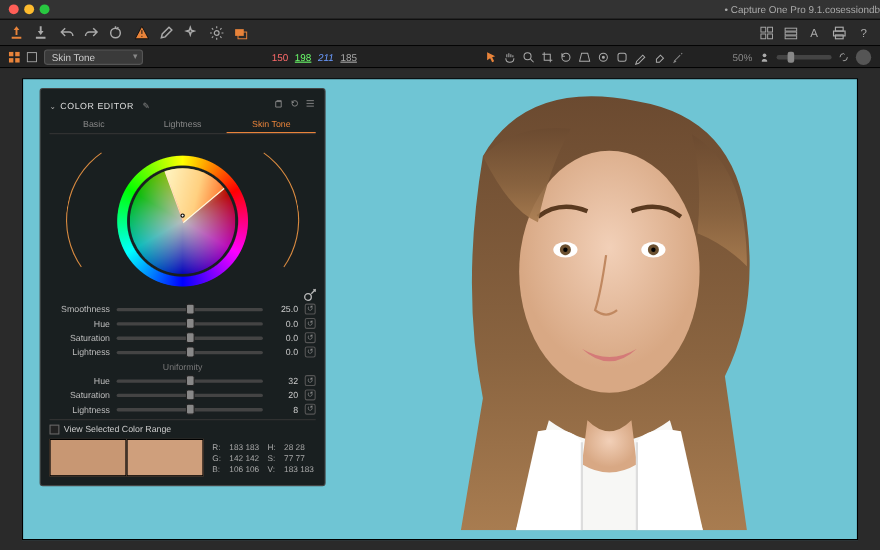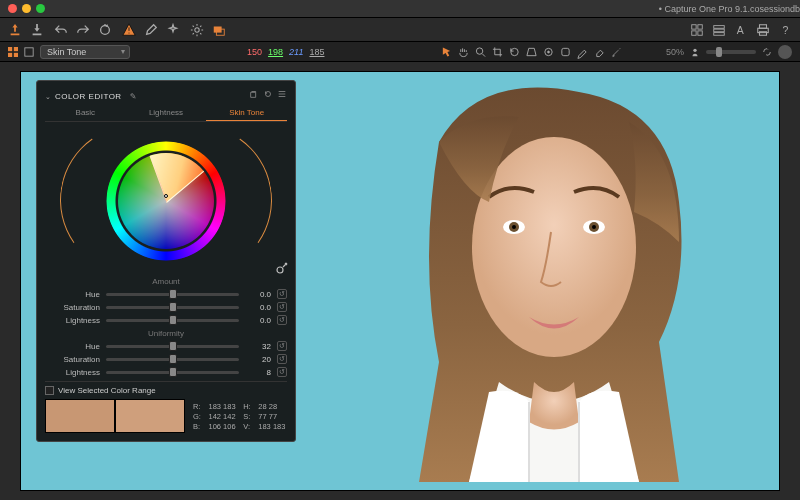--- a/index.html
+++ b/index.html
@@ -345,22 +345,29 @@
         <div class="wedge"></div>
         <div class="picker-dot"></div>
         <span class="ico" style="position:absolute;right:-2px;bottom:-2px;width:14px">
             <svg viewBox="0 0 14 14" fill="none" stroke="#bbb" stroke-width="1.2">
               <circle cx="5" cy="9" r="3"></circle>
               <path d="M8 6l4-4M10 2l2 2"></path>
             </svg>
           </span>
       </div>
 
-
-      <div class="section-lbl">Amount</div>
+      <div class="slider-row">
+        <span class="lbl">Smoothness</span>
+        <div class="track">
+            <div class="thumb" style="left:50%"></div>
+          </div>
+        <span class="val">25.0</span>
+        <span class="reset">↺</span>
+      </div>
+
       <div class="slider-row">
           <span class="lbl">Hue</span>
           <div class="track">
             <div class="thumb" style="left:50%"></div>
           </div>
           <span class="val">0.0</span>
           <span class="reset">↺</span>
         </div>
       <div class="slider-row">
           <span class="lbl">Saturation</span>

